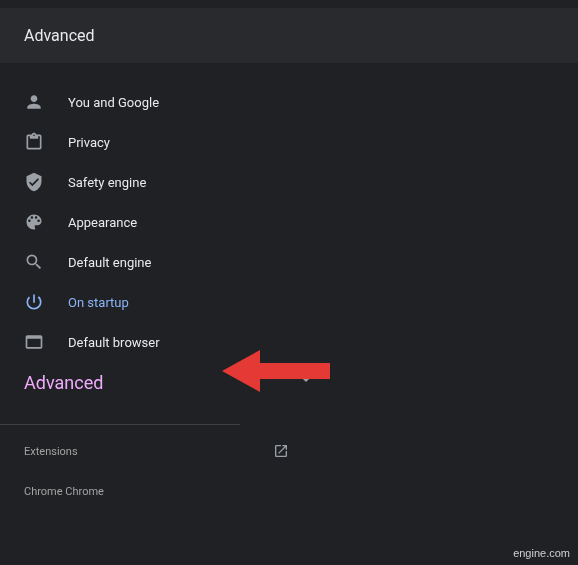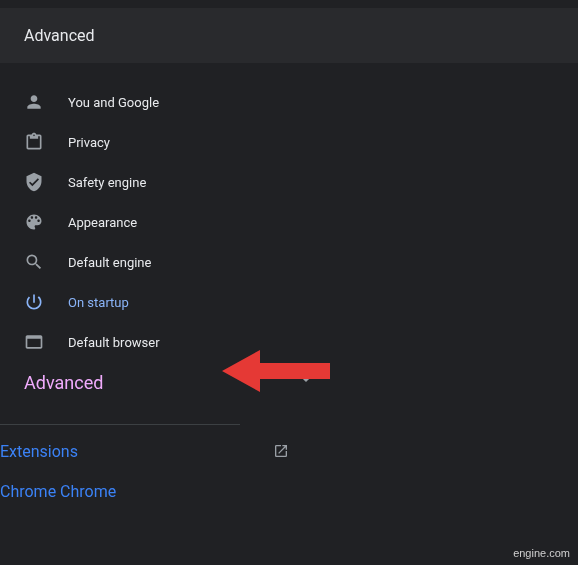--- a/index.html
+++ b/index.html
@@ -10,21 +10,21 @@
   .content { background: #202124; height: calc(565px - 8px - 56px); position: relative; }
   .nav-list { padding-top: 18px; }
   .nav-item { display: flex; align-items: center; height: 40px; padding-left: 24px; cursor: pointer; color: #e8eaed; font-size: 13px; }
   .nav-item.selected .nav-label { color: #8ab4f8; }
   .nav-item .icon { width: 20px; height: 20px; margin-right: 24px; display: flex; align-items: center; justify-content: center; color: #9aa0a6; }
   .nav-item.selected .icon { color: #8ab4f8; }
   .nav-label { font-weight: 400; }
   .advanced { display: flex; align-items: flex-start; height: 40px; padding-left: 24px; margin-top: 10px; color: #f0abfc; font-size: 18px; cursor: pointer; }
   .advanced .spacer { flex: 0 0 195px; }
   .divider { height: 1px; background: #3c4043; margin: 12px 0 6px 0; width: 240px; }
-  .footer-item { display: flex; align-items: center; height: 40px; color: #3b82f6; font-size: 16px; cursor: pointer; }
+  .footer-item { display: flex; align-items: center; height: 40px; padding-left: 24px; color: #a3a3a3; font-size: 11px; cursor: pointer; }
   .footer-item .spacer { flex: 0 0 195px; }
   .arrow { position: absolute; top: 282px; left: 222px; pointer-events: none; }
   .watermark { position: absolute; bottom: 6px; right: 8px; color: #d0d0d0; font-size: 11px; font-family: Arial, sans-serif; }
   svg { display: block; }
 </style>
 </head>
 <body>
 
 <div class="topbar"></div>
 

